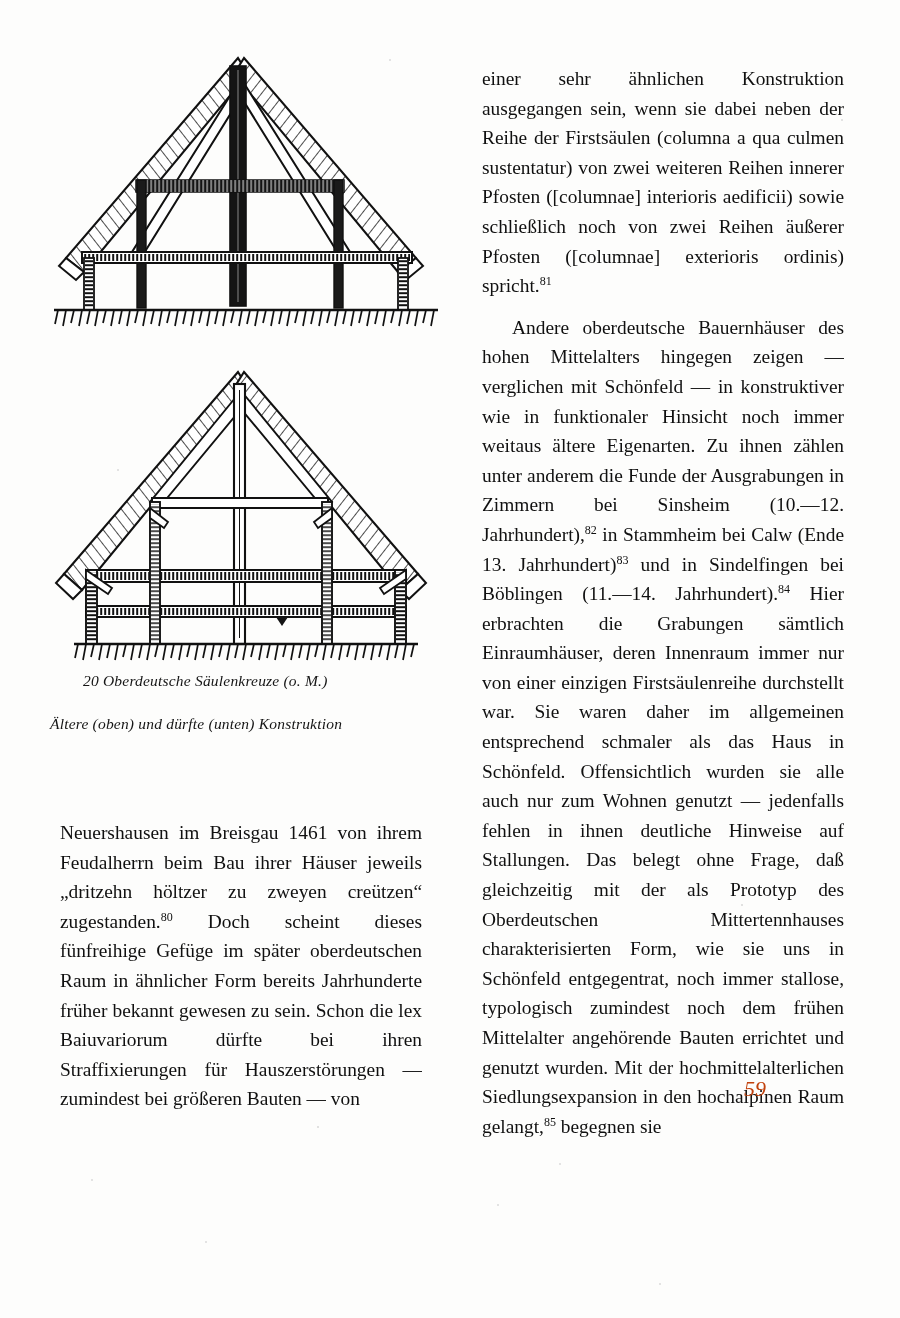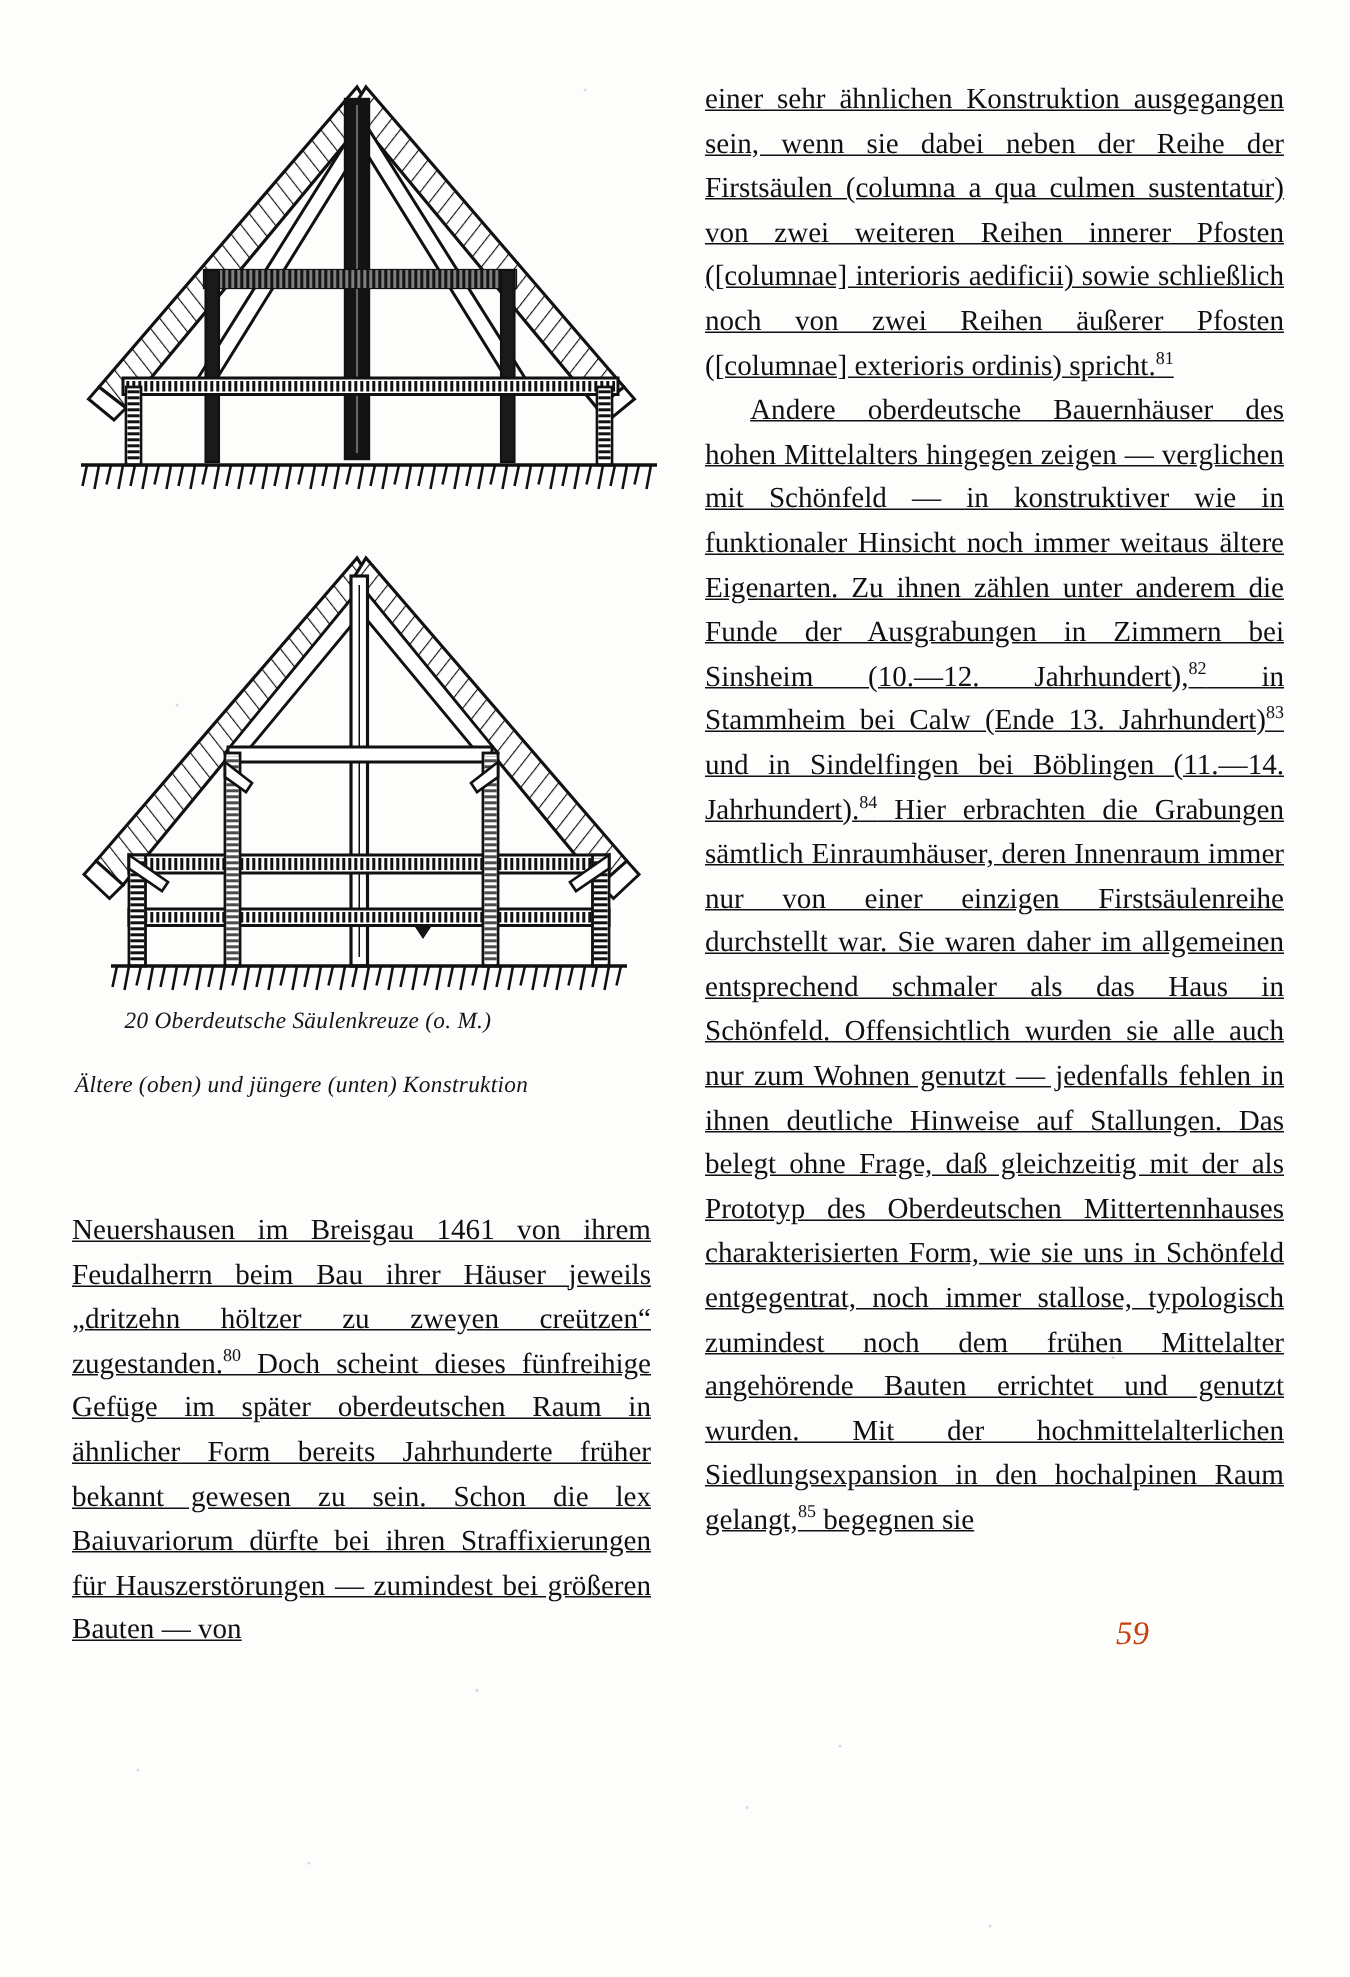--- a/index.html
+++ b/index.html
@@ -34,21 +34,21 @@
     font-size:19.4px;
     line-height:29.6px;
     text-align:justify;
     text-justify:inter-word;
     color:#101010;
     -webkit-font-smoothing:none;
   }
   .col-left{left:48px;top:806px;width:386px;}
   .col-right{left:470px;top:52px;width:386px;}
 
-  .col p{margin:0;text-decoration:underline;}
+  .col p{margin:12px;}
   .col p + p{text-indent:1.55em;}
 
   sup{font-size:.62em;vertical-align:super;line-height:0;}
 
   .folio{
     position:absolute;left:744px;top:1076px;
     font-style:italic;font-size:22px;color:#c2410c;
     font-family:"Liberation Serif","DejaVu Serif",serif;
   }
 
@@ -286,21 +286,21 @@
             <line x1="350" y1="282" x2="347" y2="298"></line>
           <line x1="358" y1="282" x2="355" y2="296"></line>
             <line x1="366" y1="282" x2="363" y2="298"></line>
           <line x1="374" y1="282" x2="371" y2="295"></line>
         </g>
       </g>
     </svg>
   </div>
 
   <div class="caption cap1">20 Oberdeutsche Säulenkreuze (o. M.)</div>
-  <div class="caption cap2">Ältere (oben) und jüngere (unten) Konstruktion</div>
+  <div class="caption cap2">Ältere (oben) und dürfte (unten) Konstruktion</div>
 
   <div class="col col-left">
     <p>Neuershausen im Breisgau 1461 von ihrem Feudalherrn beim Bau ihrer Häuser jeweils „dritzehn höltzer zu zweyen creützen“ zugestanden.<sup>80</sup> Doch scheint dieses fünfreihige Gefüge im später oberdeutschen Raum in ähnlicher Form bereits Jahrhunderte früher bekannt gewesen zu sein. Schon die lex Baiuvariorum dürfte bei ihren Straffixierungen für Hauszerstörungen — zumindest bei größeren Bauten — von</p>
   </div>
 
   <div class="col col-right">
     <p>einer sehr ähnlichen Konstruktion ausgegangen sein, wenn sie dabei neben der Reihe der Firstsäulen (columna a qua culmen sustentatur) von zwei weiteren Reihen innerer Pfosten ([columnae] interioris aedificii) sowie schließlich noch von zwei Reihen äußerer Pfosten ([columnae] exterioris ordinis) spricht.<sup>81</sup></p>
     <p>Andere oberdeutsche Bauernhäuser des hohen Mittelalters hingegen zeigen — verglichen mit Schönfeld — in konstruktiver wie in funktionaler Hinsicht noch immer weitaus ältere Eigenarten. Zu ihnen zählen unter anderem die Funde der Ausgrabungen in Zimmern bei Sinsheim (10.—12. Jahrhundert),<sup>82</sup> in Stammheim bei Calw (Ende 13. Jahrhundert)<sup>83</sup> und in Sindelfingen bei Böblingen (11.—14. Jahrhundert).<sup>84</sup> Hier erbrachten die Grabungen sämtlich Einraumhäuser, deren Innenraum immer nur von einer einzigen Firstsäulenreihe durchstellt war. Sie waren daher im allgemeinen entsprechend schmaler als das Haus in Schönfeld. Offensichtlich wurden sie alle auch nur zum Wohnen genutzt — jedenfalls fehlen in ihnen deutliche Hinweise auf Stallungen. Das belegt ohne Frage, daß gleichzeitig mit der als Prototyp des Oberdeutschen Mittertennhauses charakterisierten Form, wie sie uns in Schönfeld entgegentrat, noch immer stallose, typologisch zumindest noch dem frühen Mittelalter angehörende Bauten errichtet und genutzt wurden. Mit der hochmittelalterlichen Siedlungsexpansion in den hochalpinen Raum gelangt,<sup>85</sup> begegnen sie</p>
   </div>
 

